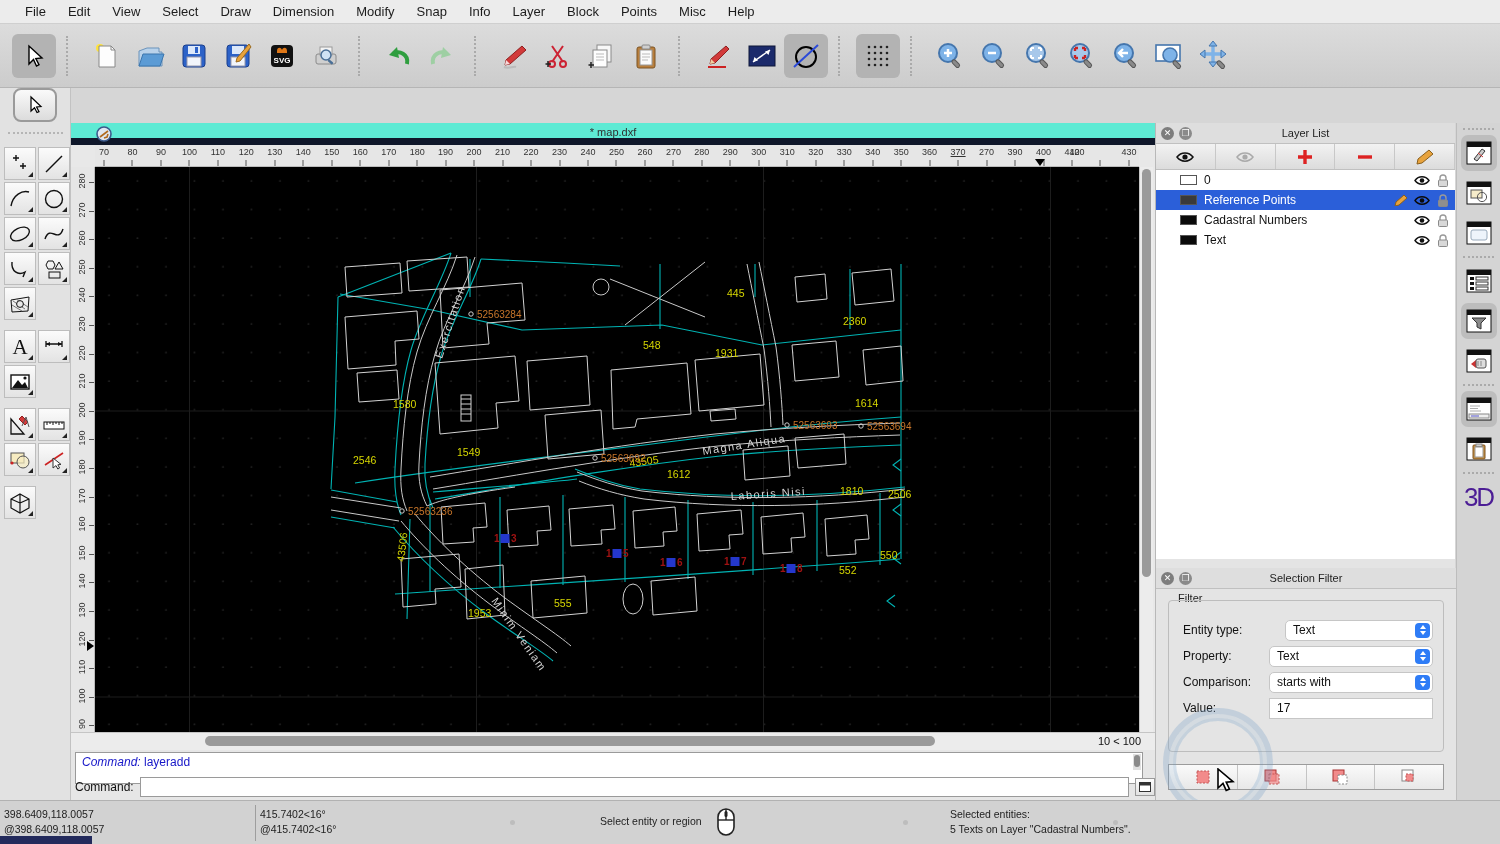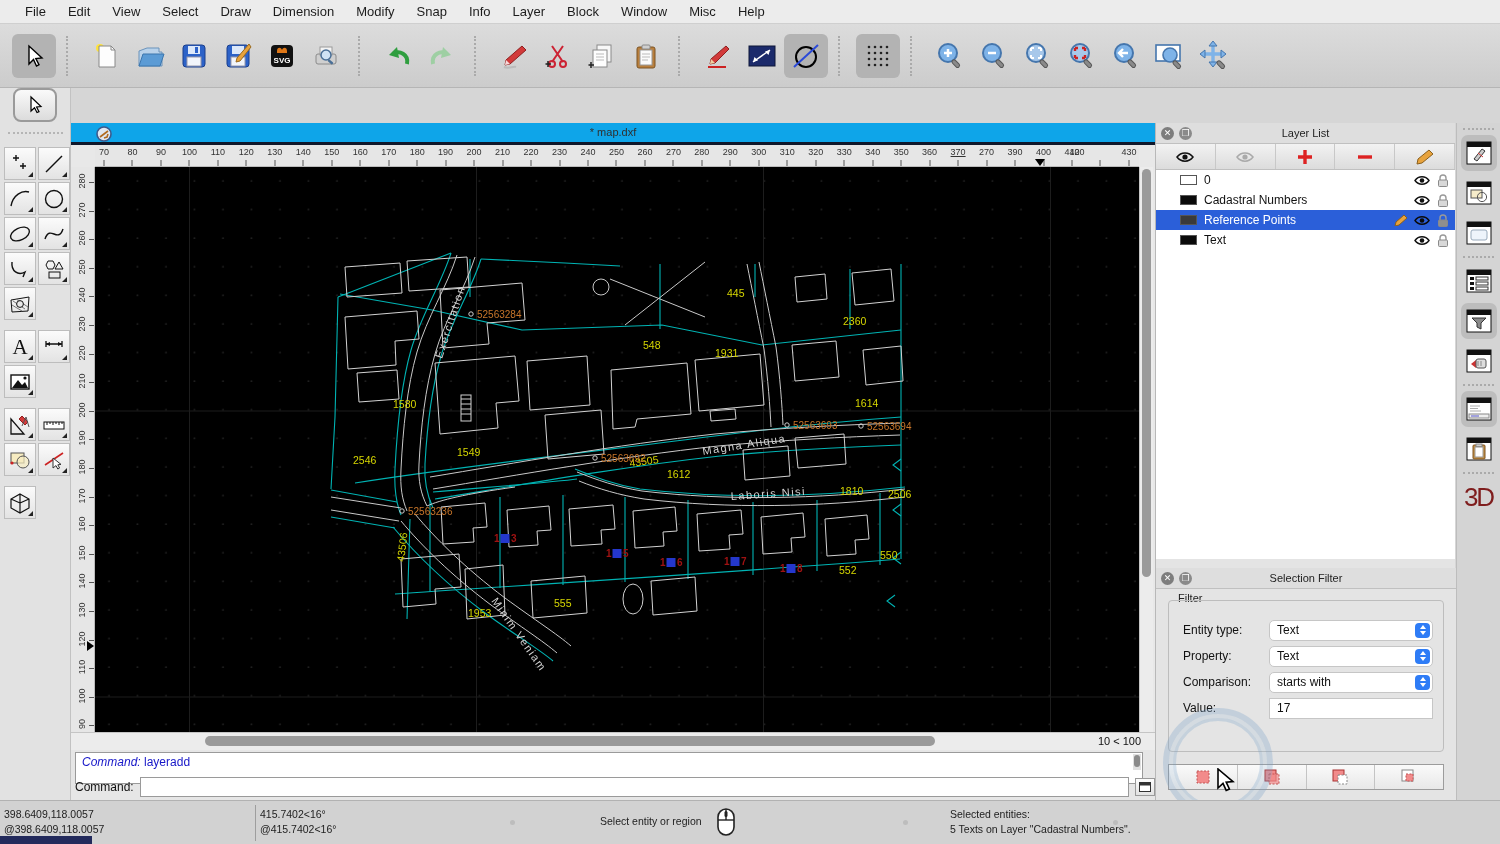--- a/index.html
+++ b/index.html
@@ -37,21 +37,21 @@
     border:1px solid #bdbdbd; display:flex; align-items:center; justify-content:center;
     position:relative; }
   .pbtn .fly { position:absolute; right:2px; bottom:2px; width:0; height:0;
     border-left:5px solid transparent; border-bottom:5px solid #222; }
   .pgap { height:8px; }
 
   
   #canvas-win { position:absolute; left:71px; top:123px; width:1084px; height:627px;
     background:#e8e8e8; }
   #doc-titlebar { position:absolute; left:0; top:0; width:1084px; height:22px;
-    background:#0ea5e9; border-bottom:3px solid #0f172a; }
+    background:#5eead4; border-bottom:7px solid #0f172a; }
   #doc-title { position:absolute; left:0; top:3px; width:100%; text-align:center;
     font-size:11px; color:#303030; }
   #doc-icon { position:absolute; left:25px; top:3px; }
   #hruler { position:absolute; left:24px; top:22px; width:1044px; height:22px;
     background:#e6e6e6; border-bottom:1px solid #bbb; overflow:hidden; }
   #vruler { position:absolute; left:0; top:44px; width:24px; height:565px;
     background:#e6e6e6; border-right:1px solid #bbb; overflow:hidden; }
   .htick { position:absolute; top:2px; font-size:9px; color:#333; transform:translateX(-50%); }
   .htickline { position:absolute; top:15px; width:1px; height:6px; background:#555;
     transform:translateX(-50%); }
@@ -160,21 +160,21 @@
     border-radius:50%; border:3px solid rgba(120,160,200,0.28); pointer-events:none; }
   #cursor { position:absolute; left:1216px; top:768px; pointer-events:none; }
 
   
   #dock { position:absolute; left:1456px; top:123px; width:44px; height:677px;
     background:#d4d4d4; border-left:1px solid #bdbdbd; }
   .dock-dots { border-top:2px dotted #aaa; margin:5px 6px; }
   .dbtn { width:36px; height:36px; margin:4px auto; border-radius:7px; display:flex;
     align-items:center; justify-content:center; }
   .dbtn.active { background:#bdbdbd; }
-  #dock-3d { font-size:26px; color:#7f1d1d; text-align:center; margin-top:8px;
+  #dock-3d { font-size:26px; color:#4c1d95; text-align:center; margin-top:8px;
     font-family:"Liberation Sans",sans-serif; letter-spacing:-2px; }
 
   
   #statusbar { position:absolute; left:0; top:800px; width:1500px; height:44px;
     background:#d2d2d2; border-top:1px solid #b2b2b2; font-size:10.5px; color:#222; }
   #sb-div1 { position:absolute; left:255px; top:4px; width:1px; height:36px; background:#9e9e9e; }
   .sb2line div { line-height:15px; }
   #sb-hint { position:absolute; left:600px; top:14px; }
   #sb-grip1,#sb-grip2,#sb-grip3 { position:absolute; top:19px; width:5px; height:5px;
     border-radius:50%; background:#bdbdbd; }
@@ -188,21 +188,21 @@
     <span class="mitem">Edit</span>
     <span class="mitem">View</span>
     <span class="mitem">Select</span>
     <span class="mitem">Draw</span>
     <span class="mitem">Dimension</span>
     <span class="mitem">Modify</span>
     <span class="mitem">Snap</span>
     <span class="mitem">Info</span>
     <span class="mitem">Layer</span>
     <span class="mitem">Block</span>
-    <span class="mitem">Window</span>
+    <span class="mitem">Points</span>
     <span class="mitem">Misc</span>
     <span class="mitem">Help</span>
   </div>
 
 <div id="toolbar">
   <div style="width:12px"></div>
   <div class="tbtn pressed">
     <svg width="26" height="26">
         <path d="M8,3 L8,21 L12.5,16.5 L15.5,23 L18,21.8 L14.8,15.5 L21,15 Z" fill="#fff" stroke="#000" stroke-width="1.4"></path>
       </svg>
@@ -881,49 +881,49 @@
         <svg width="16" height="11">
           <path d="M1,5.5 C4.5,0.5 11.5,0.5 15,5.5 C11.5,10.5 4.5,10.5 1,5.5 Z" fill="none" stroke="#111" stroke-width="1.4"></path>
           <circle cx="8" cy="5.5" r="2.3" fill="#111"></circle>
         </svg>
         <svg width="12" height="13" style="margin-left:7px;">
           <path d="M3,6 V4 a3,3 0 0 1 6,0 V6" fill="none" stroke="#9a9a9a" stroke-width="1.4"></path>
           <rect x="1.5" y="6" width="9" height="6.5" rx="1" fill="#d8d8d8" stroke="#8a8a8a"></rect>
         </svg>
         <span style="width:6px"></span>
       </div>
+      <div class="lrow sel">
+        <span class="swatch" style="background:#3a3a3a"></span>
+        <span class="lname">Reference Points</span>
+        <svg width="14" height="12" style="margin-right:6px;">
+          <path d="M10,1 L13,4 L5,11 L1,12 L2,8 Z" fill="#e8a33d" stroke="#8a5f1d"></path>
+        </svg>
+        <svg width="16" height="11">
+          <path d="M1,5.5 C4.5,0.5 11.5,0.5 15,5.5 C11.5,10.5 4.5,10.5 1,5.5 Z" fill="none" stroke="#0a0a0a" stroke-width="1.4"></path>
+          <circle cx="8" cy="5.5" r="2.3" fill="#0a0a0a"></circle>
+        </svg>
+        <svg width="12" height="13" style="margin-left:7px;">
+          <path d="M3,6 V4 a3,3 0 0 1 6,0 V6" fill="none" stroke="#9a9a9a" stroke-width="1.4"></path>
+          <rect x="1.5" y="6" width="9" height="6.5" rx="1" fill="#8f8f8f" stroke="#8a8a8a"></rect>
+        </svg>
+        <span style="width:6px"></span>
+      </div>
       <div class="lrow">
         <span class="swatch" style="background:#0a0a0a"></span>
         <span class="lname">Cadastral Numbers</span>
         <svg width="16" height="11">
           <path d="M1,5.5 C4.5,0.5 11.5,0.5 15,5.5 C11.5,10.5 4.5,10.5 1,5.5 Z" fill="none" stroke="#111" stroke-width="1.4"></path>
           <circle cx="8" cy="5.5" r="2.3" fill="#111"></circle>
         </svg>
         <svg width="12" height="13" style="margin-left:7px;">
           <path d="M3,6 V4 a3,3 0 0 1 6,0 V6" fill="none" stroke="#9a9a9a" stroke-width="1.4"></path>
           <rect x="1.5" y="6" width="9" height="6.5" rx="1" fill="#d8d8d8" stroke="#8a8a8a"></rect>
         </svg>
         <span style="width:6px"></span>
       </div>
-      <div class="lrow sel">
-        <span class="swatch" style="background:#3a3a3a"></span>
-        <span class="lname">Reference Points</span>
-        <svg width="14" height="12" style="margin-right:6px;">
-          <path d="M10,1 L13,4 L5,11 L1,12 L2,8 Z" fill="#e8a33d" stroke="#8a5f1d"></path>
-        </svg>
-        <svg width="16" height="11">
-          <path d="M1,5.5 C4.5,0.5 11.5,0.5 15,5.5 C11.5,10.5 4.5,10.5 1,5.5 Z" fill="none" stroke="#0a0a0a" stroke-width="1.4"></path>
-          <circle cx="8" cy="5.5" r="2.3" fill="#0a0a0a"></circle>
-        </svg>
-        <svg width="12" height="13" style="margin-left:7px;">
-          <path d="M3,6 V4 a3,3 0 0 1 6,0 V6" fill="none" stroke="#9a9a9a" stroke-width="1.4"></path>
-          <rect x="1.5" y="6" width="9" height="6.5" rx="1" fill="#8f8f8f" stroke="#8a8a8a"></rect>
-        </svg>
-        <span style="width:6px"></span>
-      </div>
       <div class="lrow">
         <span class="swatch" style="background:#0a0a0a"></span>
         <span class="lname">Text</span>
         <svg width="16" height="11">
           <path d="M1,5.5 C4.5,0.5 11.5,0.5 15,5.5 C11.5,10.5 4.5,10.5 1,5.5 Z" fill="none" stroke="#111" stroke-width="1.4"></path>
           <circle cx="8" cy="5.5" r="2.3" fill="#111"></circle>
         </svg>
         <svg width="12" height="13" style="margin-left:7px;">
           <path d="M3,6 V4 a3,3 0 0 1 6,0 V6" fill="none" stroke="#9a9a9a" stroke-width="1.4"></path>
           <rect x="1.5" y="6" width="9" height="6.5" rx="1" fill="#d8d8d8" stroke="#8a8a8a"></rect>
@@ -933,21 +933,21 @@
     </div>
 
   <div id="filter-panel">
     <div class="phead">
       <div class="pbtn-close">✕</div>
       <div class="pbtn-float">❐</div>
       <div class="ptitle">Selection Filter</div>
     </div>
     <div id="filter-group-label">Filter</div>
     <div id="filter-group">
-      <div class="frow" style="top:18px;">
+      <div class="frow" style="top:18px;gap:16px;">
         <span class="flabel">Entity type:</span>
         <div class="fselect">
           <span>Text</span>
           <span class="fstepper"></span>
         </div>
       </div>
       <div class="frow" style="top:44px;">
         <span class="flabel">Property:</span>
         <div class="fselect">
           <span>Text</span>

